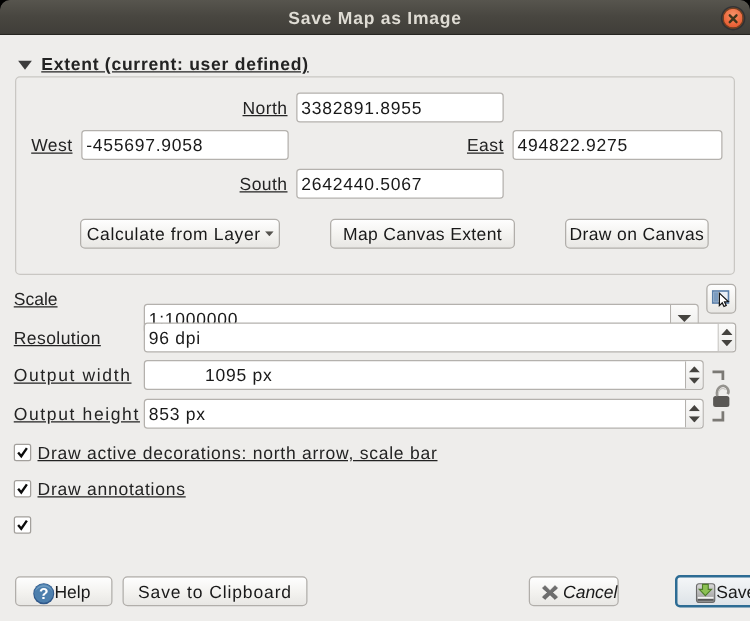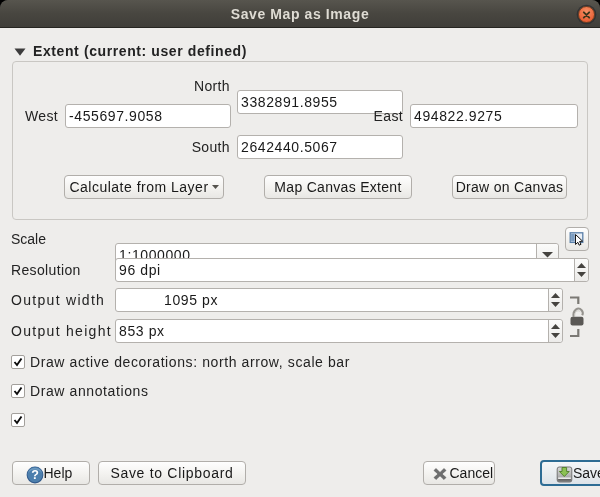--- a/index.html
+++ b/index.html
@@ -8,21 +8,21 @@
 .dialog { position:absolute; left:0; top:0; width:600px; height:497px;
   background:linear-gradient(to bottom,#403e39 0px,#403e39 28px,#eeedeb 28px); border-radius:8px 8px 0 0; overflow:hidden; }
 .titlebar { position:absolute; left:0; top:0; width:600px; height:28px;
   background:linear-gradient(to bottom, #57554e 0%, #484640 50%, #403e39 100%);
   border-bottom:1px solid #262521; border-radius:8px 8px 0 0; }
 .title { position:absolute; left:0; top:6px; width:600px; text-align:center;
   font-weight:bold; font-size:14px; letter-spacing:0.6px; color:#dfdcd4; }
 .closebtn { position:absolute; left:577.5px; top:6px; width:17px; height:17px;
   border-radius:50%; background:radial-gradient(circle at 50% 32%, #f49268 0%, #ee6d42 52%, #dd4f27 100%);
   border:1px solid #743f20; box-shadow:0 0 0 1.3px rgba(42,45,50,0.8); }
-.lbl { position:absolute; height:24px; line-height:24px; letter-spacing:0.35px; }
+.lbl { position:absolute; height:24px; line-height:24px; letter-spacing:0.35px;text-decoration:underline; }
 .inp { position:absolute; background:#fff; border:1px solid #b4b1ad; border-radius:3px;
   height:24px; line-height:22px; padding-left:3px; color:#191919; letter-spacing:0.6px; }
 .btn { position:absolute; height:24px; background:linear-gradient(to bottom,#fefefe,#f3f2ef 55%,#e8e7e4);
   border:1px solid #b1aeaa; border-radius:4px; text-align:center; line-height:22px; color:#191919; }
 .grp { position:absolute; left:12px; top:61px; width:576px; height:159px;
   border:1px solid #c9c7c3; border-radius:4px; }
 .spinbtns { position:absolute; top:0; right:0; width:14px; height:22px;
   border-left:1px solid #b4b1ad; background:linear-gradient(to bottom,#fbfbfa,#ecebe9); border-radius:0 3px 3px 0; }
 .cb { position:absolute; width:14px; height:14px; background:#fff; border:1px solid #a3a09c; border-radius:2px; }
 </style>
@@ -40,21 +40,21 @@
   </div>
 
   <svg style="position:absolute;left:13.5px;top:48px" width="12" height="8" viewBox="0 0 12 8">
     <path d="M0.5 0.5 L11.5 0.5 L6 7.8 Z" fill="#3c3c3c"></path>
   </svg>
   <div class="lbl" style="left:33px;top:43px;font-weight:bold;letter-spacing:0.6px;height:16px;line-height:16px;">Extent (current: user defined)</div>
 
   <div class="grp"></div>
 
   <div class="lbl" style="left:130px;top:74px;width:100px;text-align:right;">North</div>
-  <div class="inp" style="left:237px;top:74px;width:166px;margin-top:16px;">3382891.8955</div>
+  <div class="inp" style="left:237px;top:74px;width:166px;">3382891.8955</div>
 
   <div class="lbl" style="left:8px;top:104px;width:50px;text-align:right;">West</div>
   <div class="inp" style="left:65px;top:104px;width:166px;">-455697.9058</div>
 
   <div class="lbl" style="left:333px;top:104px;width:70px;text-align:right;">East</div>
   <div class="inp" style="left:410px;top:104px;width:168px;">494822.9275</div>
 
   <div class="lbl" style="left:130px;top:135px;width:100px;text-align:right;">South</div>
   <div class="inp" style="left:237px;top:135px;width:166px;">2642440.5067</div>
 
@@ -149,21 +149,21 @@
   <div class="btn" style="left:12px;top:461px;width:78px;text-align:left;padding-left:30.5px;">Help
     <svg style="position:absolute;left:13px;top:4px" width="18" height="18" viewBox="0 0 18 18">
       <circle cx="9" cy="9" r="8.4" fill="#30588a"></circle>
       <circle cx="9" cy="8.6" r="7.6" fill="#4d7fad"></circle>
       <path d="M9 2 a7 6.4 0 0 1 6.8 5 a8.2 8.2 0 0 0 -13.6 0 a7 6.4 0 0 1 6.8 -5" fill="#6f9cc2"></path>
       <text x="9" y="13.4" font-size="12.5" font-weight="bold" fill="#fff" text-anchor="middle" font-family="Liberation Sans">?</text>
     </svg>
   </div>
   <div class="btn" style="left:98px;top:461px;width:148px;letter-spacing:0.7px;">Save to Clipboard</div>
 
-  <div class="btn" style="left:423px;top:461px;width:72px;text-align:left;padding-left:25.5px;">Cancel
+  <div class="btn" style="left:423px;top:461px;width:72px;text-align:right;padding-left:25.5px;font-style:italic;">Cancel
     <svg style="position:absolute;left:9px;top:5px" width="14" height="13" viewBox="0 0 14 13">
       <path d="M3 1.5 L7 5.5 L11 1.5 L13 3.5 L9 7 L13 10.5 L11 12.5 L7 8.8 L3 12.5 L1 10.5 L5 7 L1 3.5 Z" fill="#6e6e6e" stroke="#585858" stroke-width="0.6"></path>
     </svg>
   </div>
   <div class="btn" style="left:508px;top:460px;width:82px;height:26px;line-height:22px;text-align:left;padding-left:31px;border:2px solid #2d6c94;background:linear-gradient(to bottom,#f4f6f8,#e7ebee 60%,#dde3e8);margin-left:32px;">Save
     <svg style="position:absolute;left:14px;top:4px" width="17" height="17" viewBox="0 0 17 17">
       <defs>
         <linearGradient id="drv" x1="0" y1="0" x2="0" y2="1">
           <stop offset="0" stop-color="#d9d9d9"></stop>
             <stop offset="0.55" stop-color="#b5b5b5"></stop>

